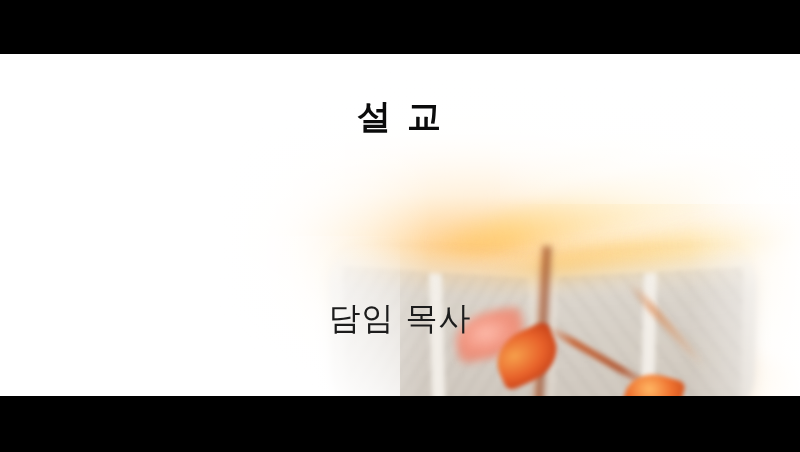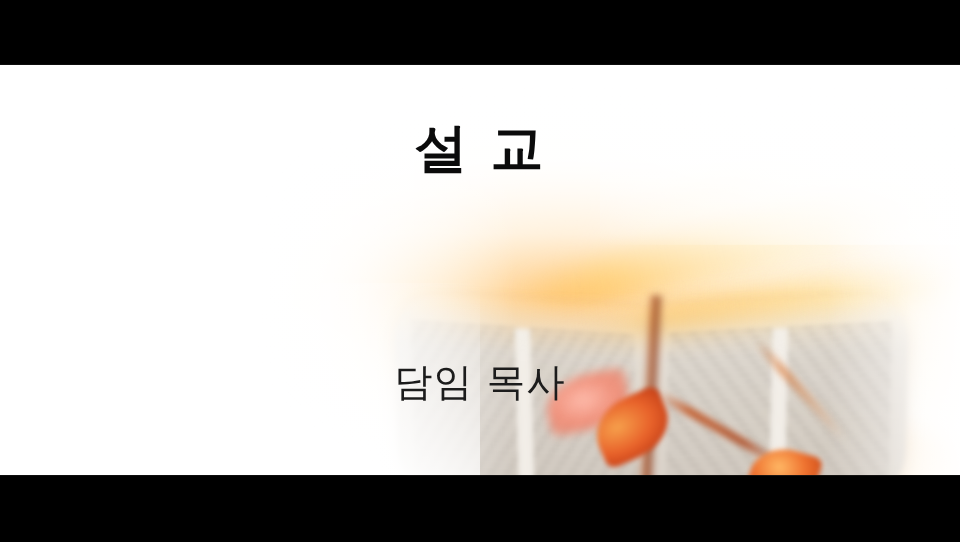--- a/index.html
+++ b/index.html
@@ -259,21 +259,21 @@
     z-index:20;
   }
   .line{
     position:absolute;
     left:0; width:800px;
     text-align:center;
     white-space:nowrap;
   }
   #sermon-title{
     top:40px;
-    font-size:44px;
+    font-size:34px;
     font-weight:bold;
     color:#0b0b0b;
     letter-spacing:2px;
     font-family:"DejaVu Sans","Liberation Sans",sans-serif;
   }
   #sermon-subtitle{
     top:131px;
     font-size:44px;
     font-weight:bold;
     color:#2b3366;

